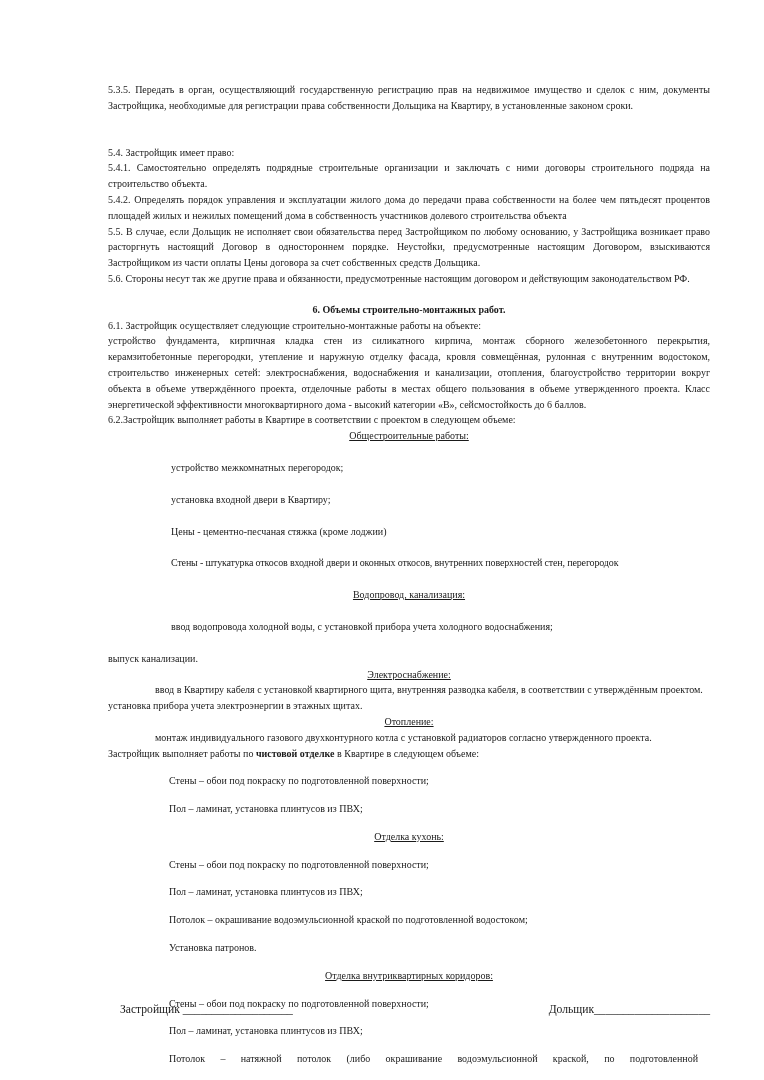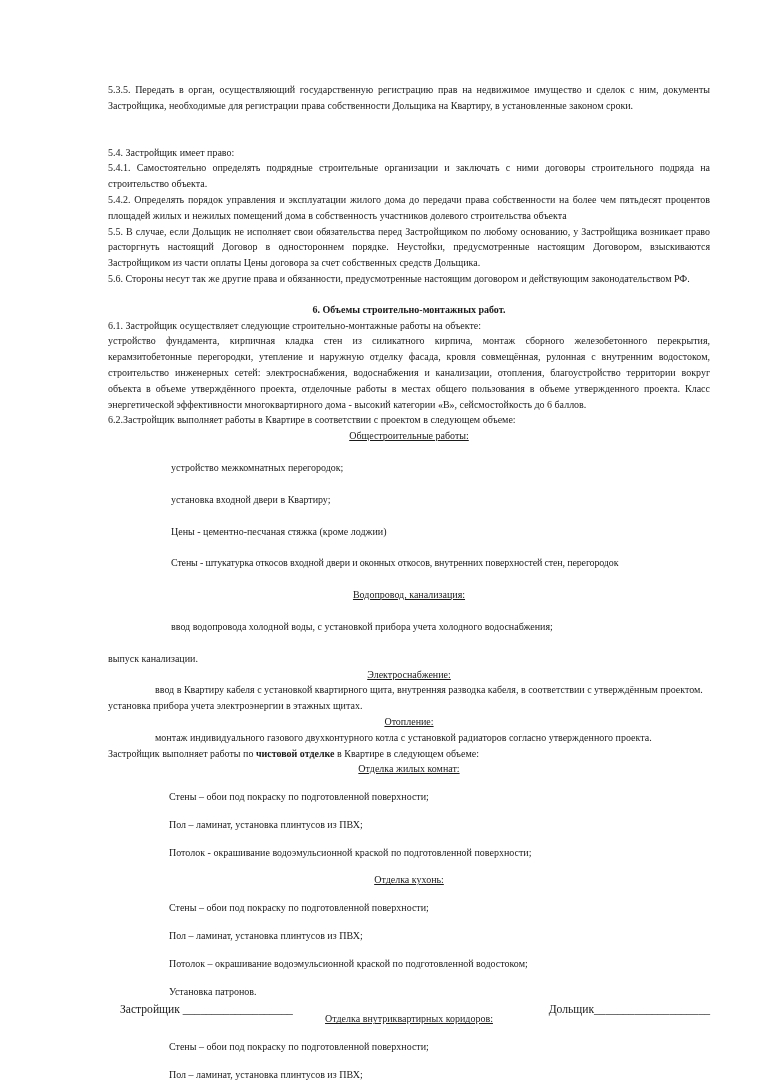--- a/index.html
+++ b/index.html
@@ -56,24 +56,22 @@
 
   <p class="ul">Электроснабжение:</p>
   <p class="ind-first">ввод в Квартиру кабеля с установкой квартирного щита, внутренняя разводка кабеля, в соответствии с утверждённым проектом.</p>
   <p class="p">установка прибора учета электроэнергии в этажных щитах.</p>
 
   <p class="ul">Отопление:</p>
   <p class="ind-first">монтаж индивидуального газового двухконтурного котла с установкой радиаторов согласно утвержденного проекта.</p>
 
   <p class="p"><span>Застройщик выполняет работы по </span><b>чистовой отделке</b><span> в Квартире в следующем объеме:</span></p>
 
-  <p class="ul">Отделка жилых комнат:</p>
   <p class="ind-item nowrap">Стены – обои под покраску по подготовленной поверхности;</p>
   <p class="ind-item nowrap">Пол – ламинат, установка плинтусов из ПВХ;</p>
-  <p class="ind-item nowrap">Потолок - окрашивание водоэмульсионной краской по подготовленной поверхности;</p>
 
   <p class="ul">Отделка кухонь:</p>
   <p class="ind-item nowrap">Стены – обои под покраску по подготовленной поверхности;</p>
   <p class="ind-item nowrap">Пол – ламинат, установка плинтусов из ПВХ;</p>
   <p class="ind-item nowrap">Потолок – окрашивание водоэмульсионной краской по подготовленной водостоком;</p>
   <p class="ind-item nowrap">Установка патронов.</p>
 
   <p class="ul">Отделка внутриквартирных коридоров:</p>
   <p class="ind-item nowrap">Стены – обои под покраску по подготовленной поверхности;</p>
   <p class="ind-item nowrap">Пол – ламинат, установка плинтусов из ПВХ;</p>

